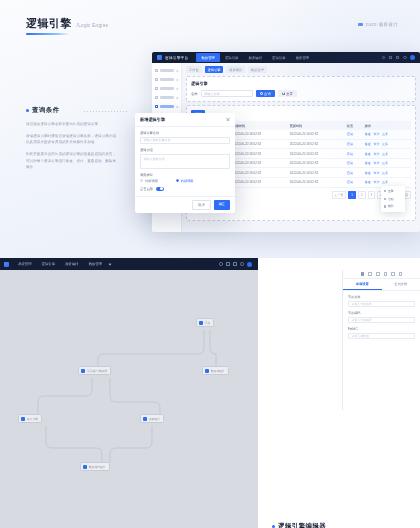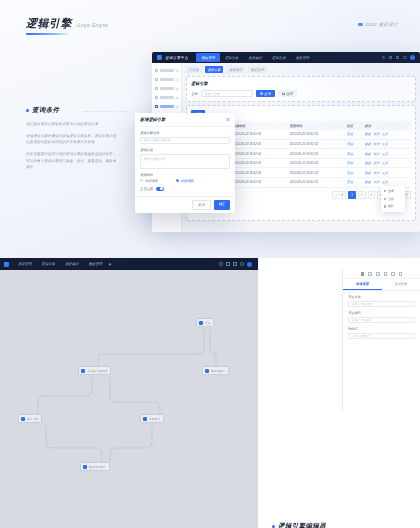--- a/index.html
+++ b/index.html
@@ -2,21 +2,21 @@
 <html><head>
 <meta charset="utf-8">
 <style>
   * { box-sizing: border-box; margin:0; padding:0; }
   html,body { width:420px; height:528px; overflow:hidden; }
   body {
     font-family: "Liberation Sans", "DejaVu Sans", sans-serif;
     background:#ffffff; color:#2b3445; font-size:4px;
     -webkit-font-smoothing: antialiased;
   }
-  .page { position:relative; width:420px; height:528px;font-style:italic; }
+  .page { position:relative; width:420px; height:528px; }
 
   
   .sec1 { position:absolute; left:0; top:0; width:420px; height:258px;
           background:linear-gradient(160deg,#fbfcfe 0%,#eef2fa 60%,#e8eef9 100%); overflow:hidden; }
   .sec1:after{content:"";position:absolute;right:-60px;top:-40px;width:220px;height:220px;
       border-radius:50%;background:radial-gradient(circle,rgba(59,110,230,.05),rgba(59,110,230,0) 70%);}
 
   .hdr { position:absolute; left:26px; top:18px; display:flex; align-items:flex-end; gap:5px; }
   .hdr-cn { font-size:11px; font-weight:700; letter-spacing:.4px; color:#1b2437; line-height:1; }
   .hdr-en { font-size:4.6px; color:#9aa6bd; letter-spacing:.3px; padding-bottom:.8px; }

